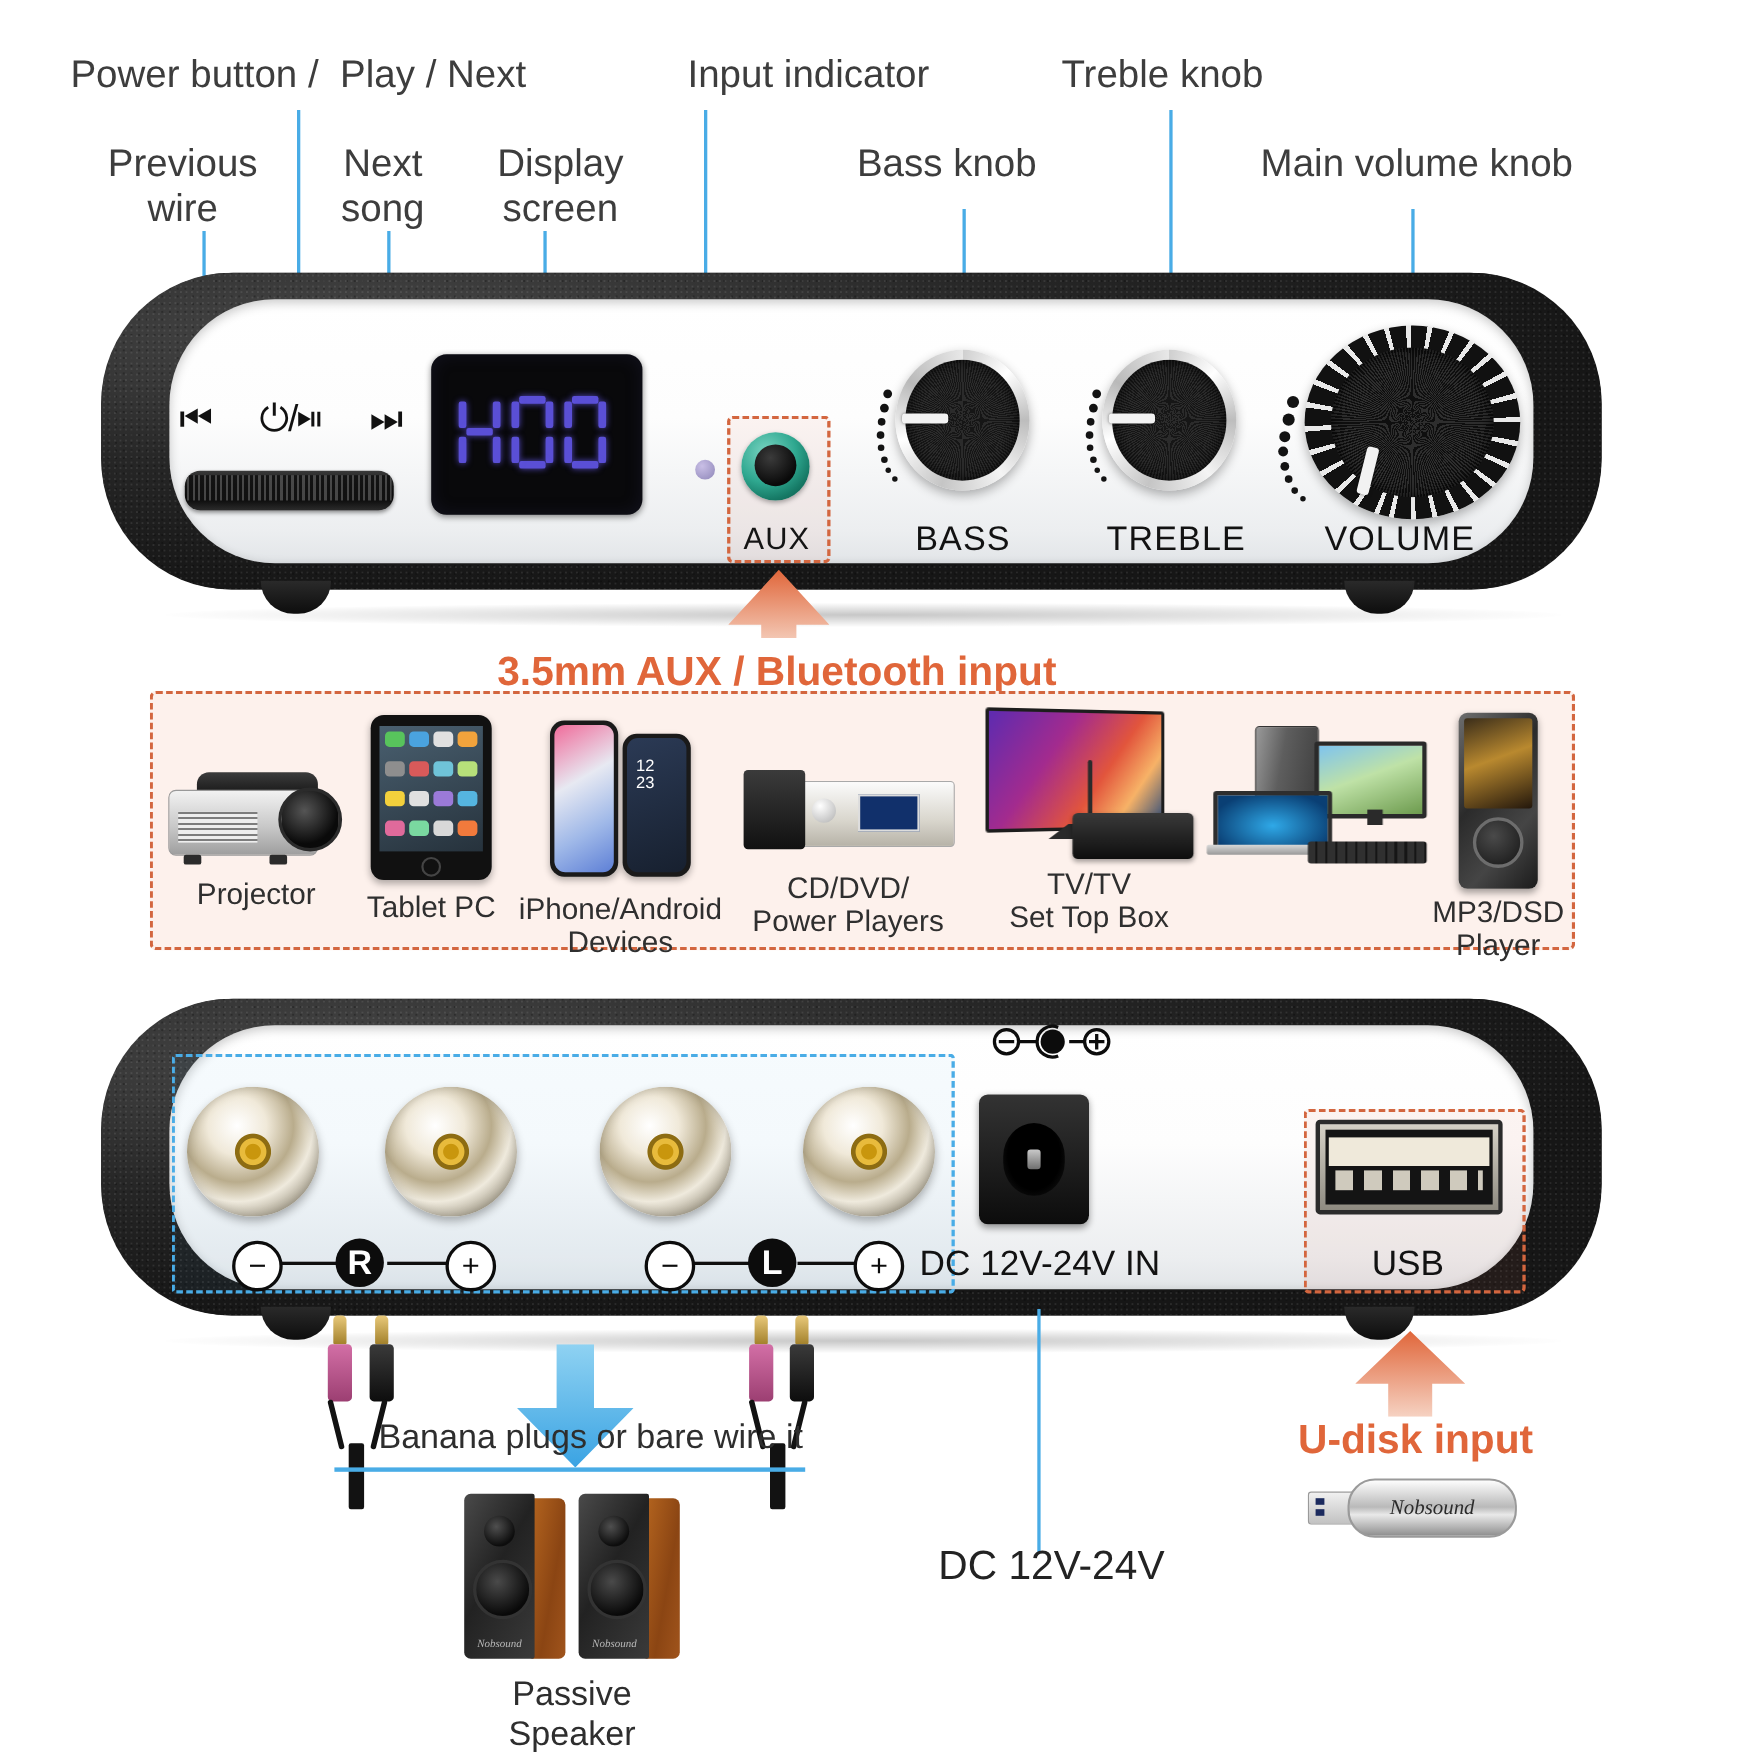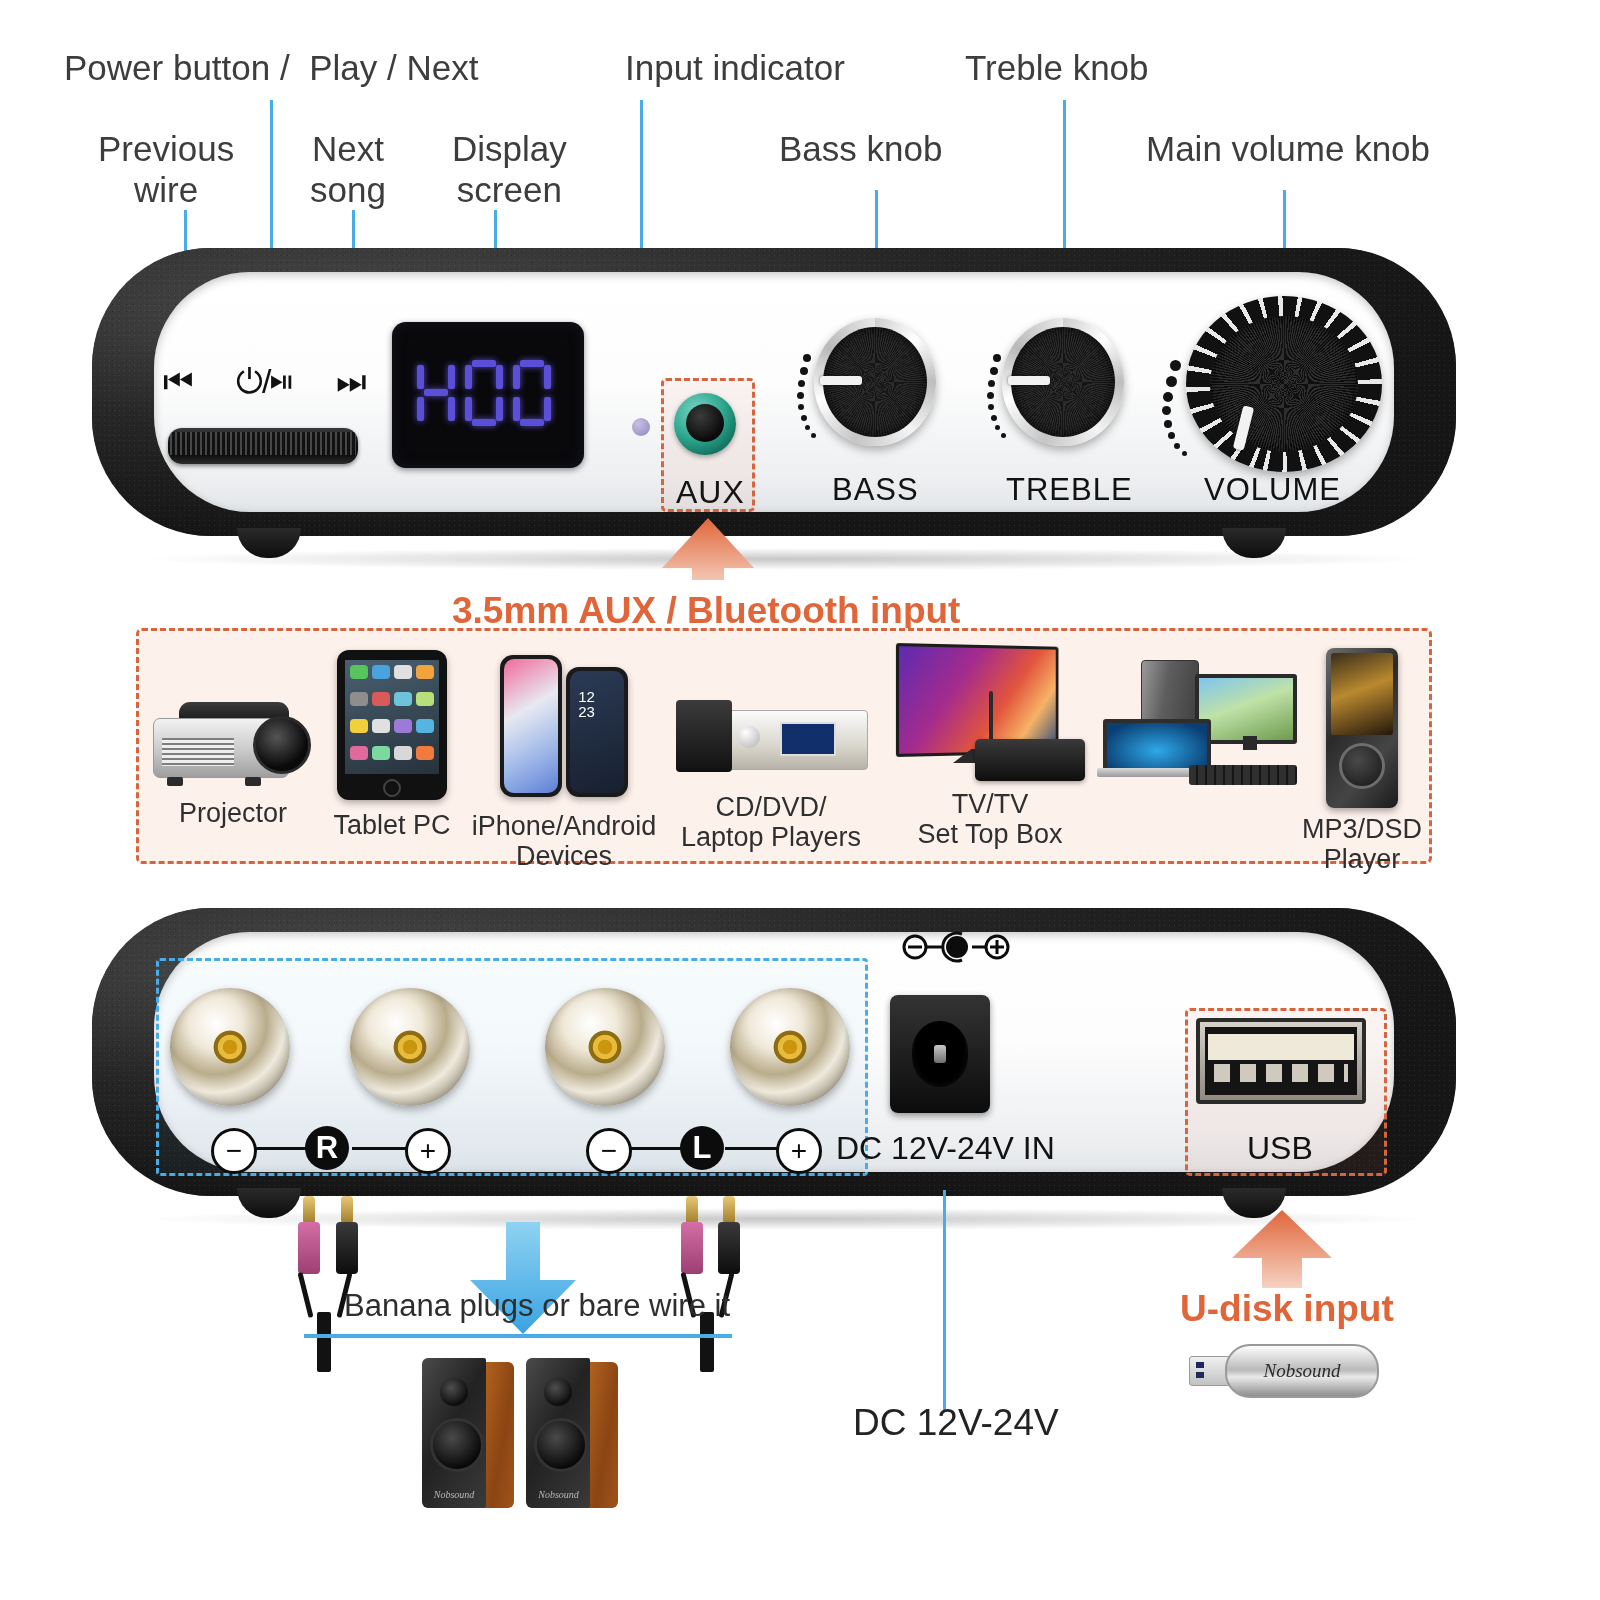--- a/index.html
+++ b/index.html
@@ -86,21 +86,21 @@
   .knob.big .ring{position:absolute;inset:0;border-radius:50%;
     background:repeating-conic-gradient(from 200deg,#e9e9e9 0 3deg,#111 3deg 13deg);}
   .knobname{position:absolute;font-size:31px;color:#121212;letter-spacing:1px;white-space:nowrap;}
   .ticks{position:absolute;}
   .ticks span{position:absolute;border-radius:50%;background:#131313;}
 
   
   .dashbox{position:absolute;border:3px dashed #d3663f;border-radius:5px;background:rgba(232,120,80,.07);}
   .dashblue{position:absolute;border:3px dashed #49ace6;border-radius:4px;background:rgba(73,172,230,.05);}
   .dashband{position:absolute;border:3px dashed #d3663f;border-radius:6px;background:#fdf1ec;}
-  .aux-label{position:absolute;font-size:32px;color:#151515;letter-spacing:1px;}
+  .aux-label{position:absolute;font-size:28px;color:#151515;letter-spacing:1px;}
 
   .orangeTitle{position:absolute;font-size:37px;font-weight:700;color:#e0663a;white-space:nowrap;}
 
   
   .dev{position:absolute;text-align:center;}
   .devcap{font-size:27px;color:#2f2f2f;line-height:1.12;white-space:pre;}
 
   
   .art{position:relative;margin:0 auto;}
   .projector{width:160px;height:86px;}
@@ -429,21 +429,21 @@
 </div>
 
 <div class="dev" style="left:672px;top:700px;width:198px;">
   <div class="art cdp">
     <div class="chas"></div>
       <div class="blk"></div>
       <div class="kn"></div>
       <div class="scr2"></div>
   </div>
   <div class="devcap" style="margin-top:12px;">CD/DVD/
-Laptop Players</div>
+Power Players</div>
 </div>
 
 <div class="dev" style="left:892px;top:645px;width:196px;">
   <div class="art tvset">
     <div class="panel"></div>
       <div class="stand"></div>
       <div class="ant"></div>
       <div class="stb"></div>
   </div>
   <div class="devcap" style="margin-top:4px;">TV/TV
@@ -566,20 +566,21 @@
 
 <div class="abs" style="left:410px;top:1358px;width:220px;text-align:center;">
   <div>
     <div class="spk">
       <div class="side"></div><div class="front"></div><div class="tw"></div><div class="wf"></div><div class="logo">Nobsound</div>
     </div>
     <div class="spk">
       <div class="side"></div><div class="front"></div><div class="tw"></div><div class="wf"></div><div class="logo">Nobsound</div>
     </div>
   </div>
+  <div style="font-size:31px;color:#2e2e2e;margin-top:14px;">Passive Speaker</div>
 </div>
 
 <div class="lead" style="left:943px;top:1190px;height:222px;"></div>
 <div class="abs" style="left:853px;top:1402px;font-size:37px;color:#232323;white-space:nowrap;">DC 12V-24V</div>
 
 <svg class="abs" style="left:1232px;top:1210px;" width="100" height="78" viewBox="0 0 100 78">
   <defs>
       <linearGradient id="og2" x1="0" y1="1" x2="0" y2="0">
     <stop offset="0%" stop-color="#f6d2c2"></stop>
         <stop offset="100%" stop-color="#e0663a"></stop>

